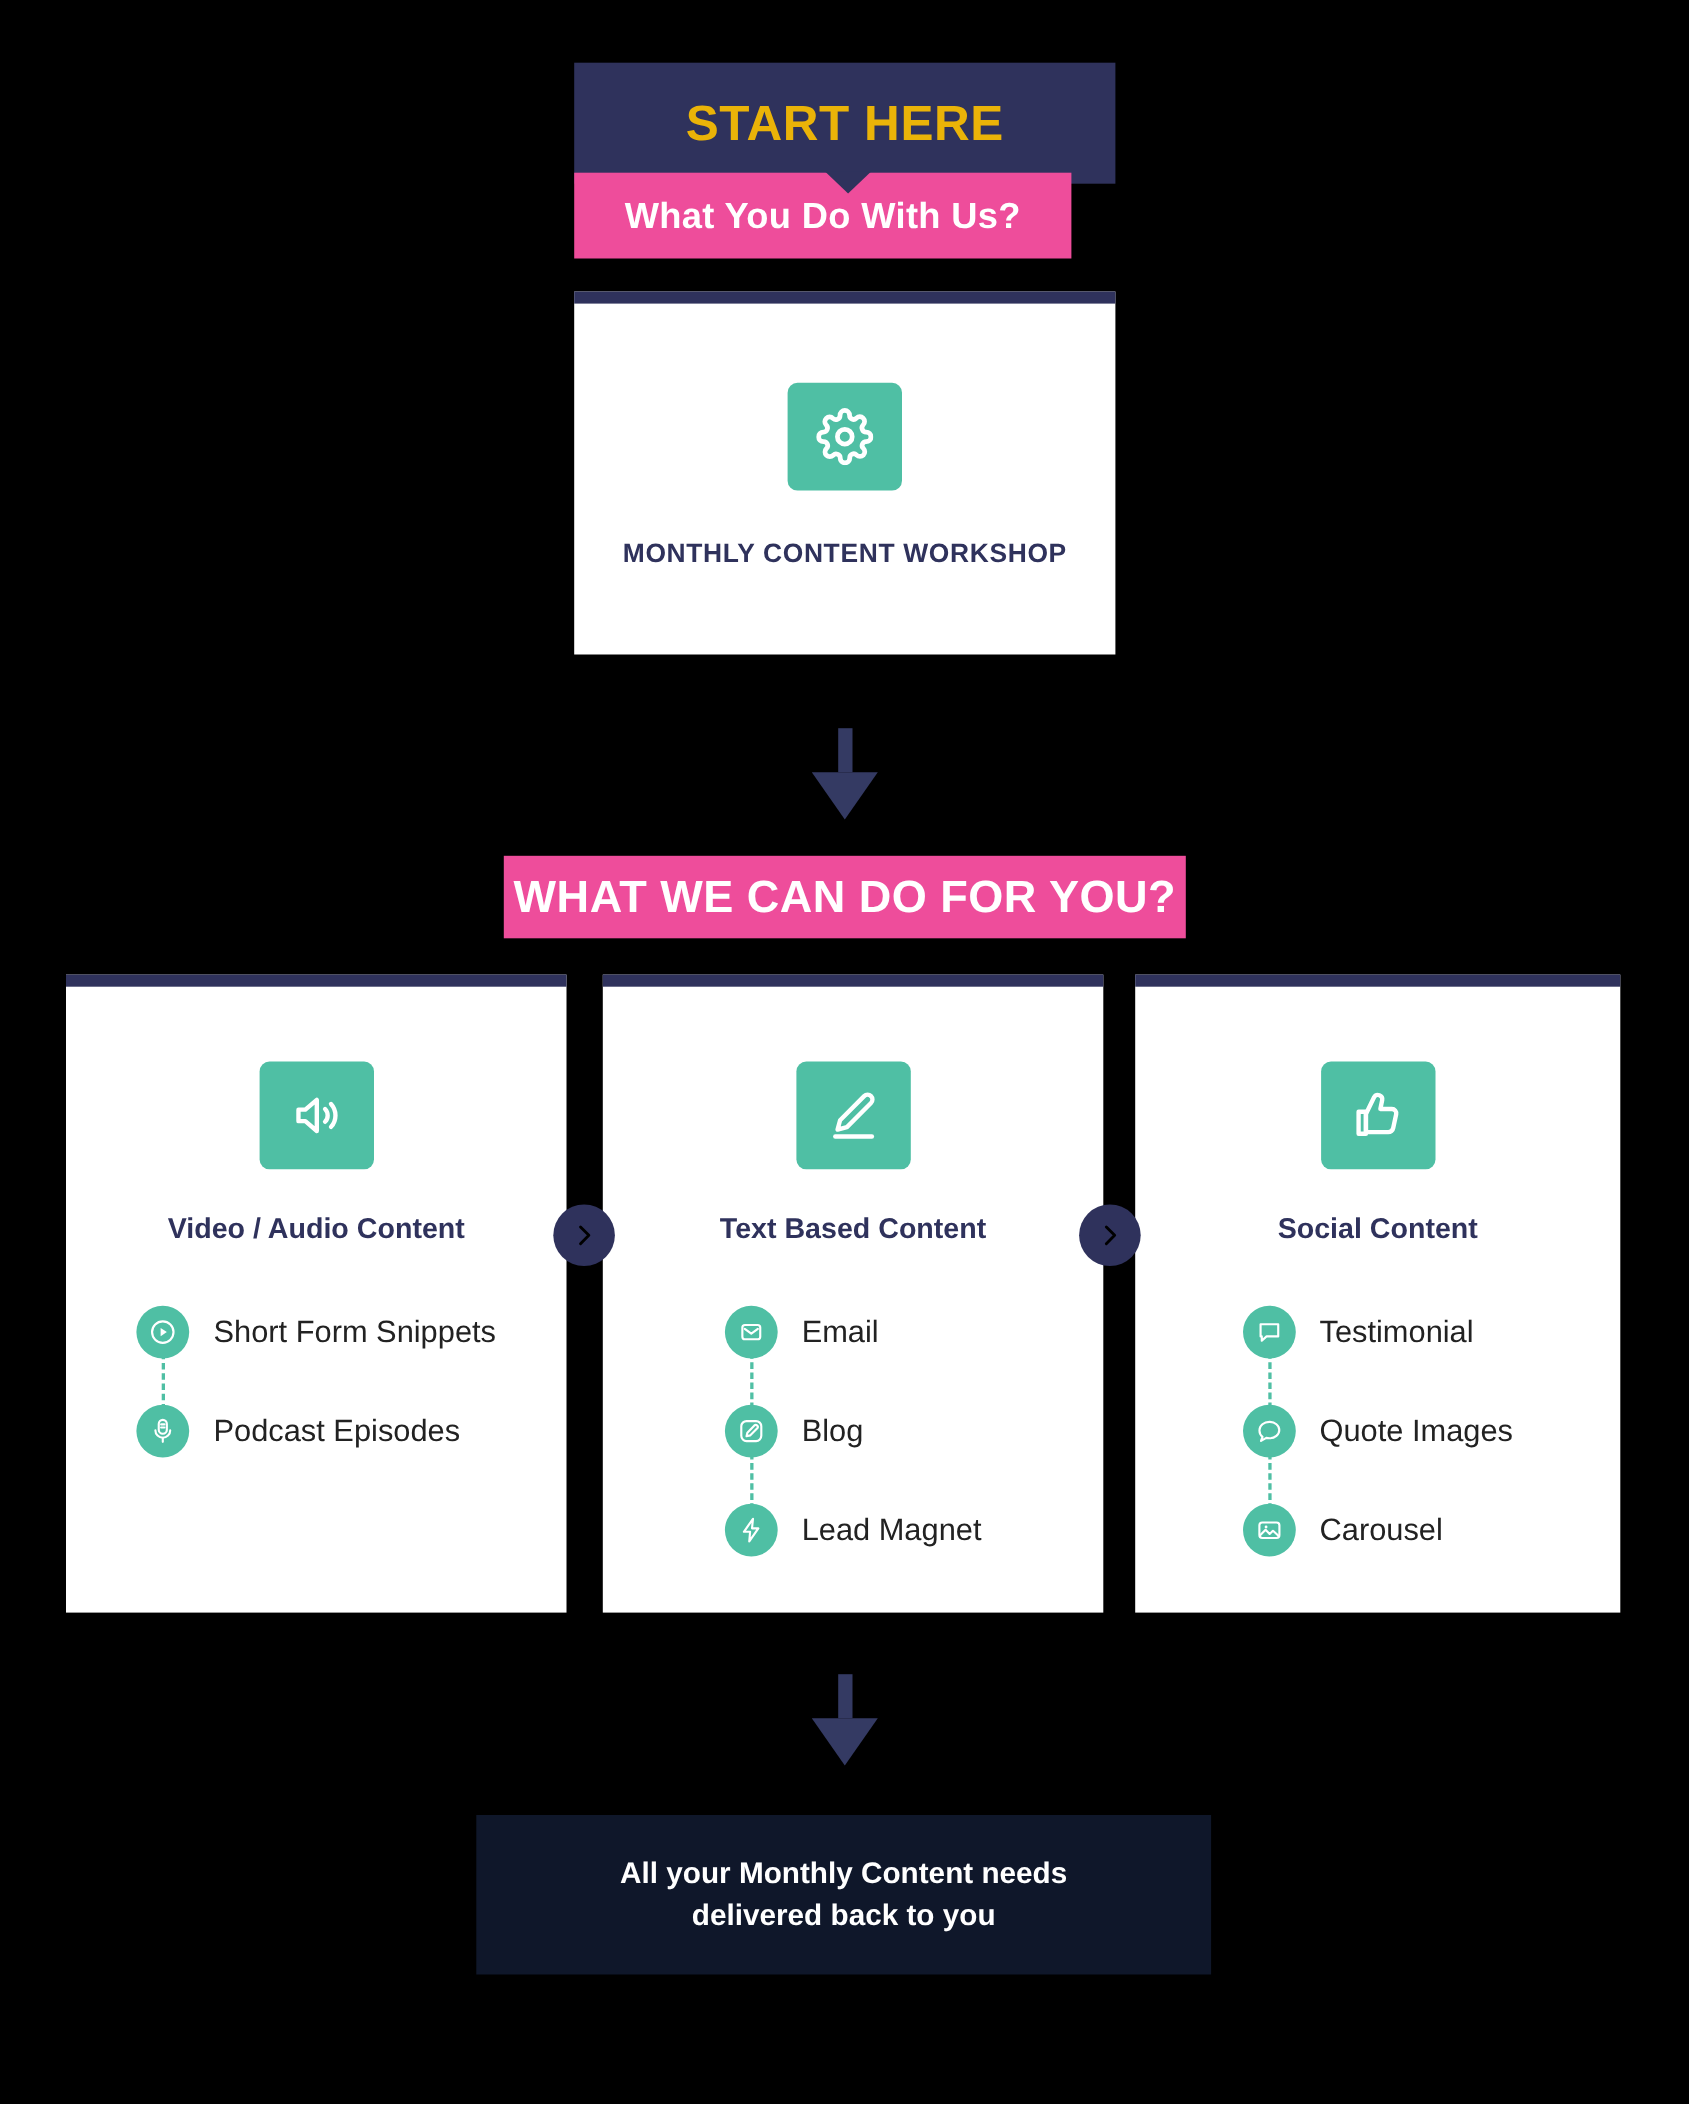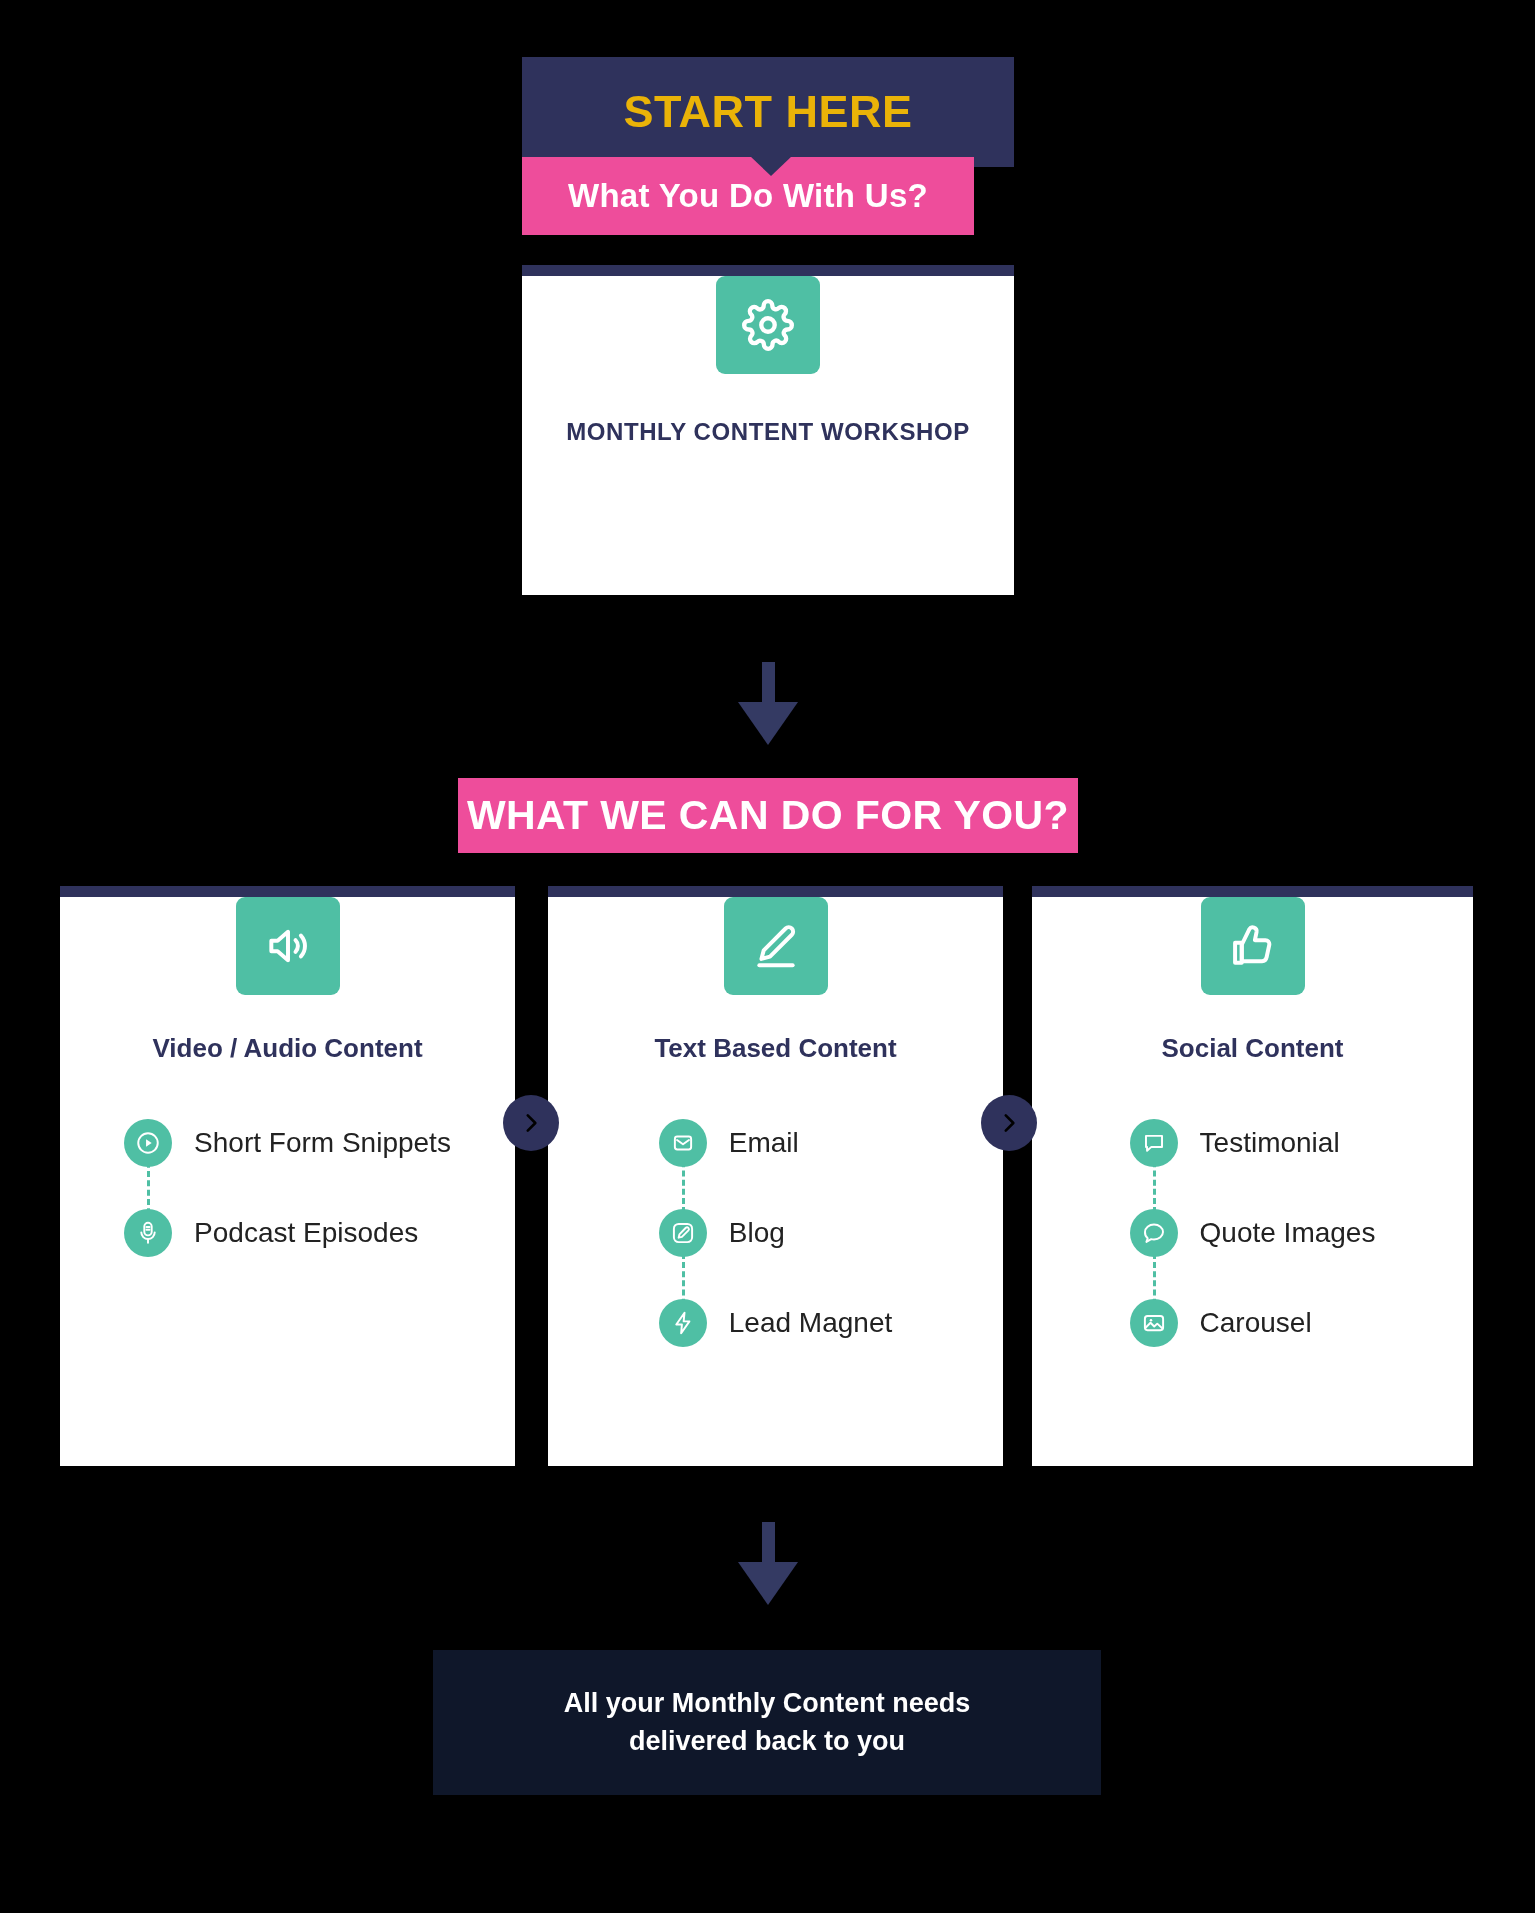--- a/index.html
+++ b/index.html
@@ -84,21 +84,21 @@
     align-items: center;
   }
 
   
   .workshop-card {
     left: 522px;
     top: 265px;
     width: 492px;
     height: 330px;
   }
-  .workshop-card .card-body { }
+  .workshop-card .card-body { padding-top: 72px; }
 
   .icon-tile {
     width: 104px;
     height: 98px;
     background: #4fbfa4;
     border-radius: 9px;
     display: flex;
     align-items: center;
     justify-content: center;
   }
@@ -153,21 +153,21 @@
 
   
   .content-card {
     top: 886px;
     height: 580px;
   }
   .content-card.c1 { left: 60px;   width: 455px; }
   .content-card.c2 { left: 548px;  width: 455px; }
   .content-card.c3 { left: 1032px; width: 441px; }
 
-  .content-card .card-body { }
+  .content-card .card-body { padding-top: 68px; }
 
   .card-title {
     margin-top: 38px;
     color: #2f325c;
     font-size: 26px;
     font-weight: 700;
     text-align: center;
   }
 
   

